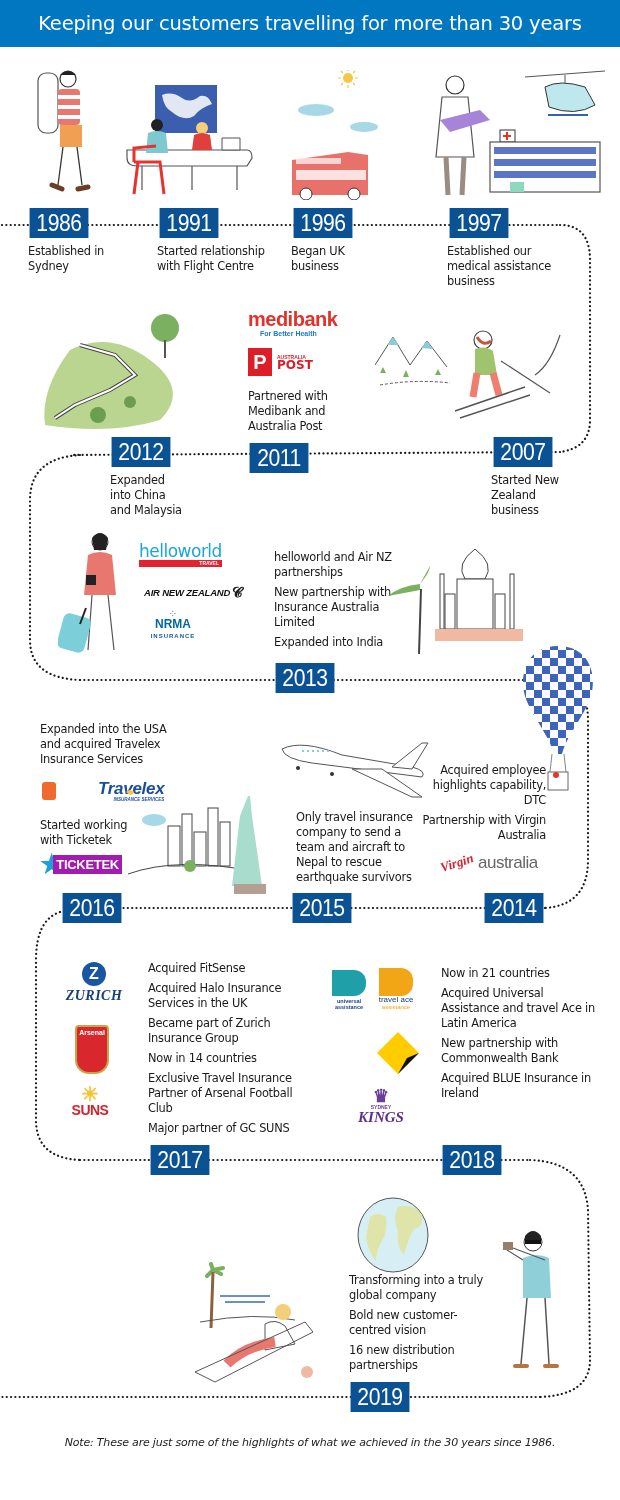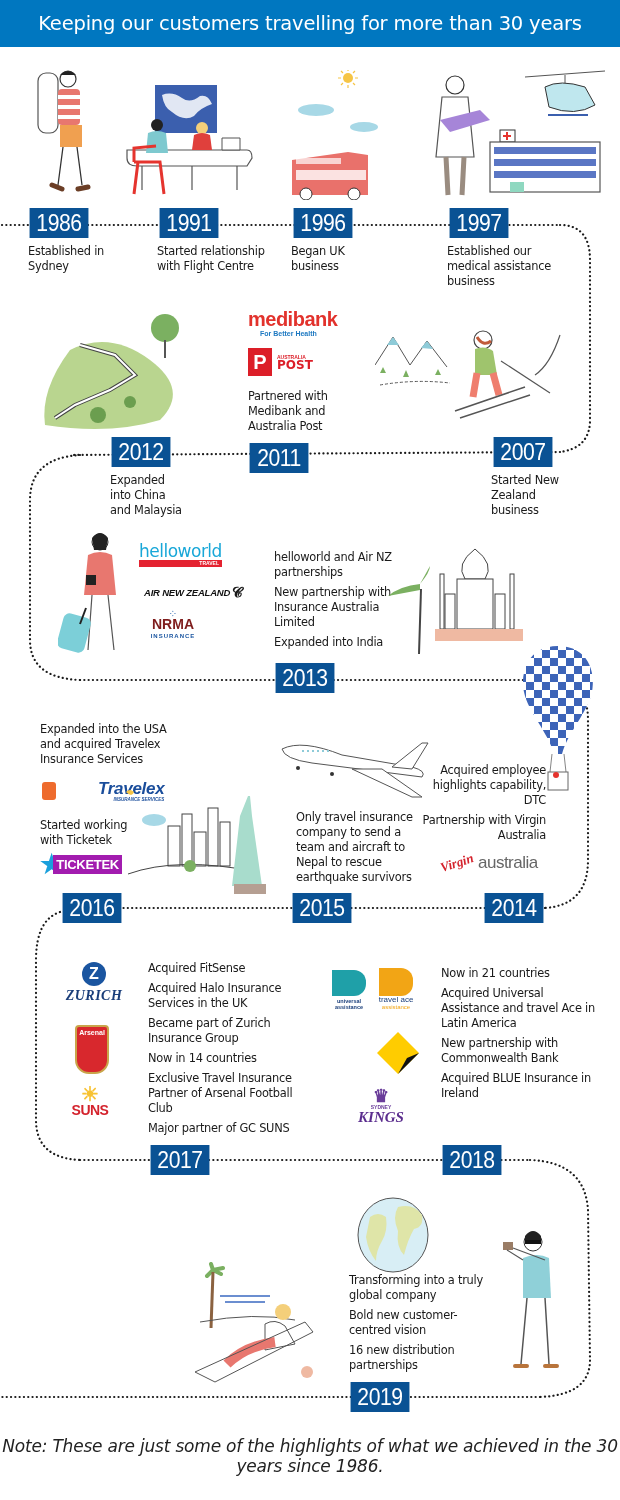--- a/index.html
+++ b/index.html
@@ -3,21 +3,21 @@
 <meta charset="utf-8">
 <style>
   html,body{margin:0;padding:0;background:#fff;}
   body{width:620px;height:1500px;position:relative;overflow:hidden;font-family:"DejaVu Sans","Liberation Sans",sans-serif;color:#1a1a1a;}
   .banner{position:absolute;left:0;top:0;width:620px;height:47px;background:#0077c0;color:#fff;font-size:19.5px;line-height:47px;text-align:center;letter-spacing:-0.2px;}
   svg.path{position:absolute;left:0;top:0;}
   .yr{position:absolute;width:64px;height:30px;background:#0a5294;color:#fff;font-family:"Liberation Sans","DejaVu Sans",sans-serif;font-size:23px;line-height:30px;text-align:center;letter-spacing:-0.5px;transform:scaleX(0.92);}
   .txt{position:absolute;font-size:11.4px;line-height:15px;color:#1a1a1a;letter-spacing:-0.25px;}
   .txt p{margin:0 0 5px 0;}
   .txt.r{text-align:right;}
-  .note{position:absolute;left:0;top:1436px;width:620px;text-align:center;font-style:italic;font-size:17px;color:#222;letter-spacing:-0.2px;}
+  .note{position:absolute;left:0;top:1436px;width:620px;text-align:center;font-style:italic;font-size:11px;color:#222;letter-spacing:-0.2px;}
   .ill{position:absolute;}
   .logo{position:absolute;font-family:"Liberation Sans",sans-serif;font-weight:bold;}
 </style>
 </head>
 <body>
 
 <div class="banner">Keeping our customers travelling for more than 30 years</div>
 
 <svg class="path" width="620" height="1500">
   <g fill="none" stroke="#1a1a1a" stroke-width="2.2" stroke-dasharray="0.1 4.2" stroke-linecap="round">
@@ -188,21 +188,21 @@
 <div class="logo" style="left:139px;top:543px;">
   <div style="color:#18a7d8;font-size:17px;font-weight:normal;font-family:'DejaVu Sans',sans-serif;letter-spacing:-0.5px;line-height:17px;">helloworld</div>
   <div style="background:#e42230;color:#fff;font-size:5px;line-height:7px;text-align:right;padding-right:3px;width:80px;">TRAVEL</div>
 </div>
 <div class="logo" style="left:144px;top:584px;display:flex;align-items:center;">
   <span style="font-size:9.5px;font-style:italic;color:#111;letter-spacing:-0.2px;">AIR NEW ZEALAND</span>
   <span style="font-size:14px;margin-left:2px;">𝓒</span>
 </div>
 <div class="logo" style="left:144px;top:610px;text-align:center;width:58px;">
   <div style="font-size:7px;color:#3b74b8;line-height:7px;">⁘</div>
-  <div style="font-size:14px;color:#7f1d1d;line-height:14px;">NRMA</div>
+  <div style="font-size:12px;color:#0369a1;line-height:14px;">NRMA</div>
   <div style="font-size:6px;color:#1a55a0;letter-spacing:1px;line-height:10px;">INSURANCE</div>
 </div>
 
 <div class="txt" style="left:274px;top:550px;width:125px;">
   <p>helloworld and Air NZ partnerships</p>
   <p>New partnership with Insurance Australia Limited</p>
   <p>Expanded into India</p>
 </div>
 
 <div class="ill" style="left:385px;top:544px;width:140px;height:112px;">

